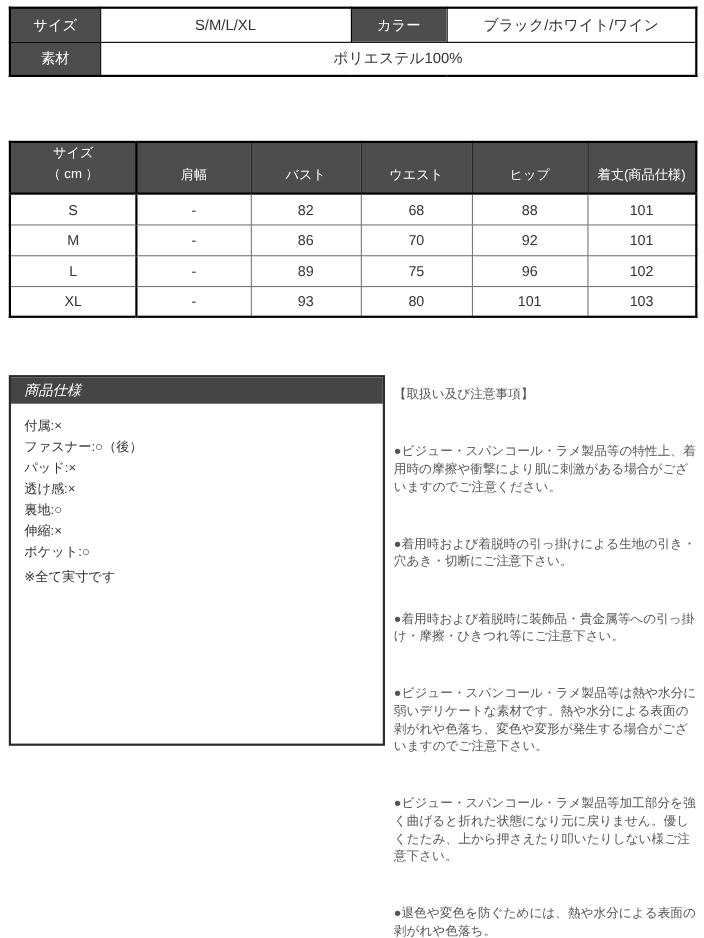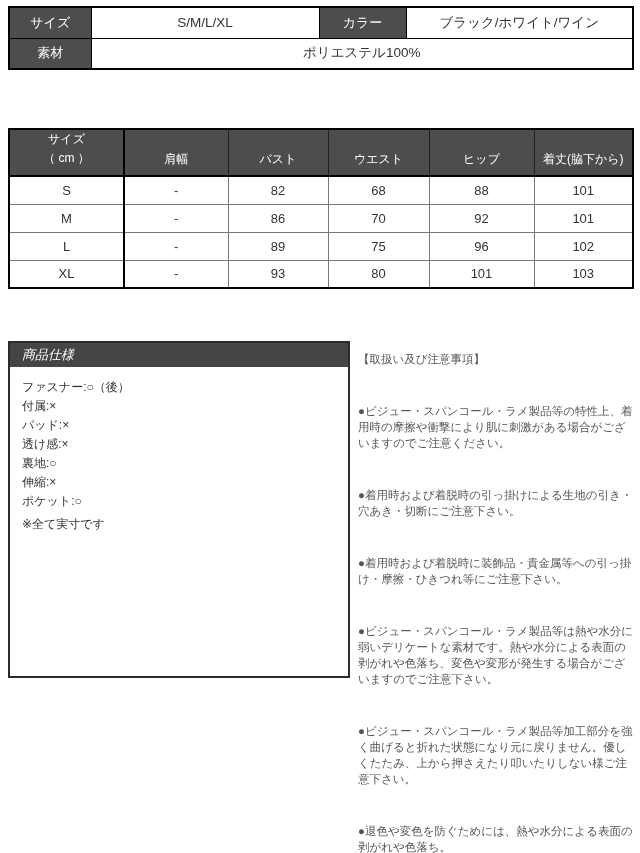--- a/index.html
+++ b/index.html
@@ -77,21 +77,21 @@
   <thead>
     <tr>
       <th class="size-col">
         <span class="two-line">サイズ</span>
         <span class="two-line">（ cm ）</span>
       </th>
       <th>肩幅</th>
       <th>バスト</th>
       <th>ウエスト</th>
       <th>ヒップ</th>
-      <th>着丈(脇下から)</th>
+      <th>着丈(商品仕様)</th>
     </tr>
   </thead>
   <tbody>
     <tr>
       <td class="size-col">S</td>
       <td>-</td>
       <td>82</td>
       <td>68</td>
       <td>88</td>
       <td>101</td>
@@ -119,22 +119,22 @@
       <td>80</td>
       <td>101</td>
       <td>103</td>
     </tr>
   </tbody>
 </table>
 
 <div class="details-box">
   <div class="details-header">商品仕様</div>
   <div class="details-body">
+    <div>付属:×</div>
     <div>ファスナー:○（後）</div>
-    <div>付属:×</div>
     <div>パッド:×</div>
     <div>透け感:×</div>
     <div>裏地:○</div>
     <div>伸縮:×</div>
     <div>ポケット:○</div>
     <div class="details-note">※全て実寸です</div>
   </div>
 </div>
 
 <div class="care">

